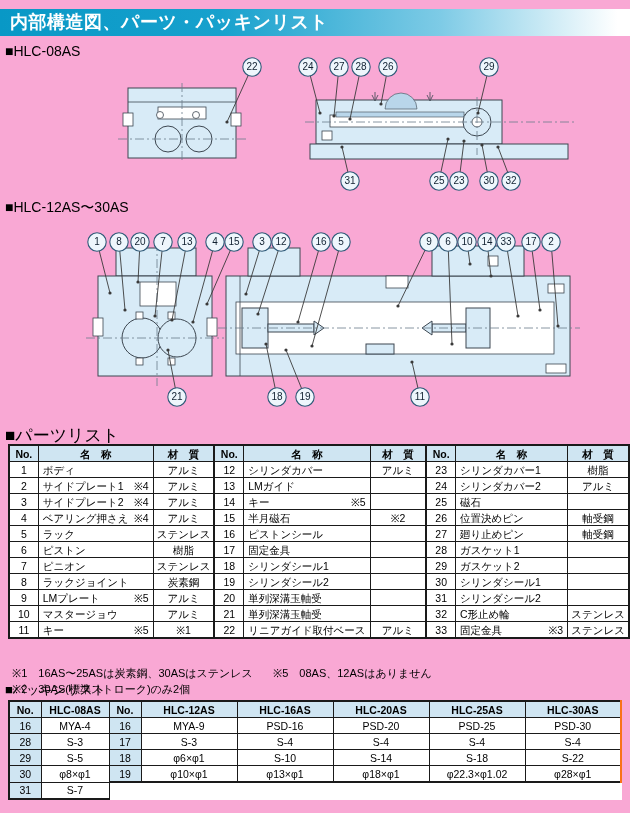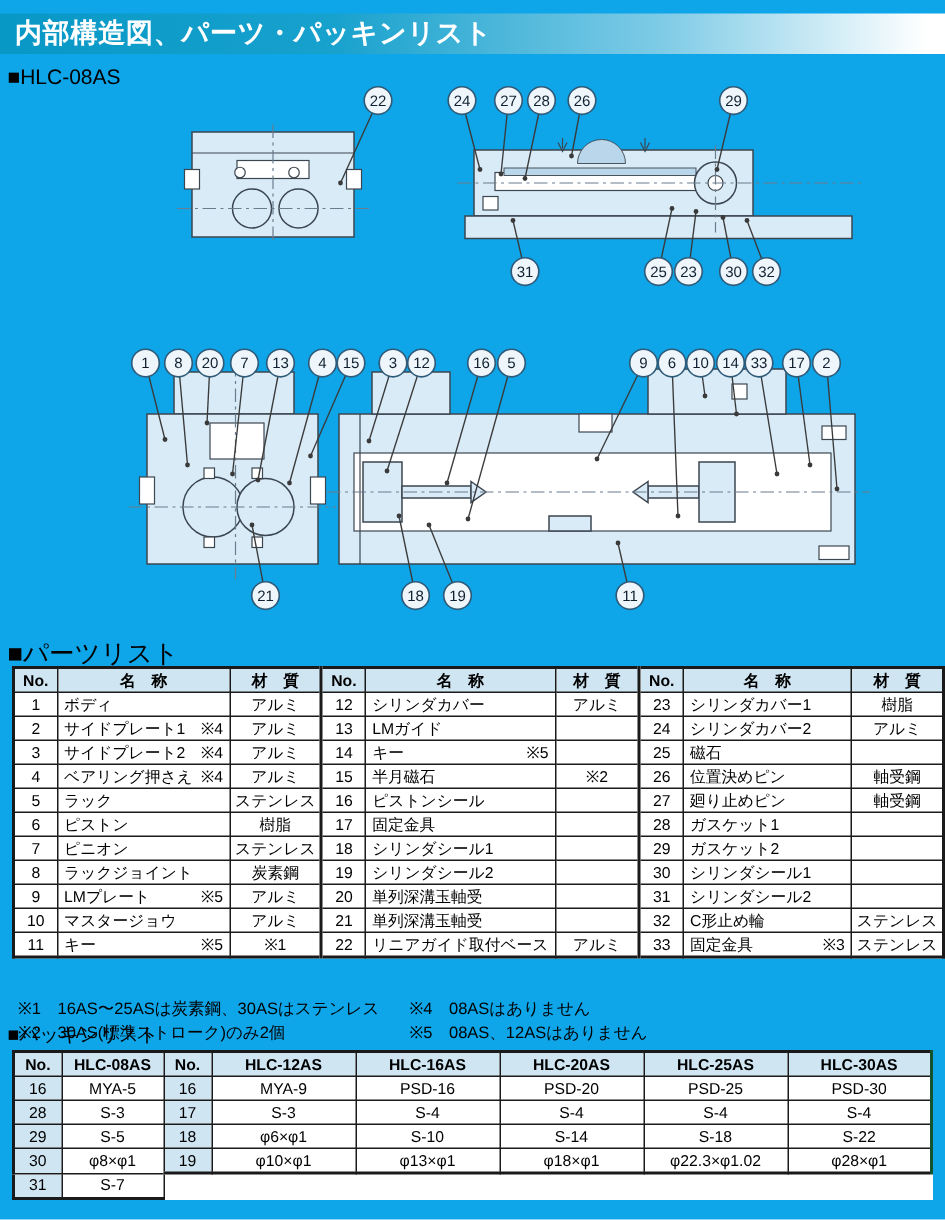--- a/index.html
+++ b/index.html
@@ -1,16 +1,16 @@
 <!DOCTYPE html>
 <html><head>
 <meta charset="utf-8">
 <style>
   html,body{margin:0;padding:0;background:#fff;font-family:"Liberation Sans",sans-serif;}
-  .page{position:relative;width:630px;height:813px;background:#0ea5e9;overflow:hidden;color:#000;}
+  .page{position:relative;width:630px;height:813px;background:#f9a8d4;overflow:hidden;color:#000;}
   .titlebar{position:absolute;left:0;top:9px;width:630px;height:27px;box-sizing:border-box;
     background:linear-gradient(90deg,#0898c6 0%,#17a1cd 35%,#7ecbe6 70%,#ffffff 98%);
     color:#fff;font-weight:bold;font-size:18px;line-height:27px;padding-left:10px;letter-spacing:.5px;}
   .slabel{position:absolute;font-weight:normal;color:#000;white-space:nowrap;}
   #lbl08{left:5px;top:43px;font-size:14px;}
   #lbl12{left:5px;top:199px;font-size:14px;}
   #lblParts{left:5px;top:424px;font-size:17px;}
   #lblPack{left:5px;top:681px;font-size:13px;}
   svg.diagram{position:absolute;left:0;}
   #svg08{top:55px;}
@@ -35,21 +35,21 @@
   #parts-table td.mt{text-align:center;}
   #parts-table td.nmc{padding:0 4px;margin-left:40px;}
   .nmflex{display:flex;justify-content:space-between;}
   .grp{border-left:2px solid #1a1a1a !important;}
   #packing-table{left:8px;top:700px;font-size:10.5px;}
   #packing-table th,#packing-table td{border:1px solid #1a1a1a;height:15px;line-height:14px;
     padding:0 2px;text-align:center;overflow:hidden;white-space:nowrap;}
   #packing-table th{background:#cfe5f2;font-weight:bold;border-top:2px solid #1a1a1a;}
   #packing-table .blue{background:#cfe5f2;}
   #packing-table .bl{border-left:2px solid #1a1a1a;}
-  #packing-table .br{border-right:2px solid #14532d;}
+  #packing-table .br{border-right:2px solid #f97316;}
   #packing-table .bb{border-bottom:2px solid #1a1a1a;}
   #packing-table td.ph{border:none;border-top:2px solid #1a1a1a;background:#fff;}
   .notes{position:absolute;top:666px;font-size:11px;line-height:15.5px;color:#000;white-space:nowrap;}
   #notesL{left:12px;}
   #notesR{left:273px;}
 </style>
 </head>
 <body>
 
 <div class="page">
@@ -151,20 +151,21 @@
         </g>
         <g>
           <line x1="511" y1="126" x2="498" y2="92" class="leader"></line>
           <circle cx="498" cy="92" r="1.6" class="ldot"></circle>
           <circle cx="511" cy="126" r="9.2" class="cbubble"></circle>
           <text x="511" y="129.4" class="cnum">32</text>
         </g>
       </g>
   </svg>
 
+  <div class="slabel" id="lbl12">■HLC-12AS〜30AS</div>
 
   <svg class="diagram" id="svg12" width="630" height="200" viewBox="0 0 630 200">
     <g>
       <rect class="lb" x="116" y="30" width="80" height="28"></rect>
       <rect class="lb" x="98" y="58" width="114" height="100"></rect>
       <rect class="wh" x="93" y="100" width="10" height="18"></rect>
       <rect class="wh" x="207" y="100" width="10" height="18"></rect>
       <rect class="wh" x="140" y="64" width="36" height="24"></rect>
       <circle class="lb" cx="142" cy="120" r="20"></circle>
       <circle class="lb" cx="177" cy="120" r="19"></circle>
@@ -617,21 +618,20 @@
           <td class="mt">ステンレス</td>
         </tr>
       </tbody>
   </table>
 
   <div class="notes" id="notesL">
     <div>※1　16AS〜25ASは炭素鋼、30ASはステンレス</div>
     <div>※2　30AS(標準ストローク)のみ2個</div>
   </div>
   <div class="notes" id="notesR">
-    <div>※4　08ASはありません</div>
     <div>※5　08AS、12ASはありません</div>
   </div>
 
   <div class="slabel" id="lblPack">■パッキンリスト</div>
 
   <table id="packing-table">
     <colgroup>
       <col style="width:32px">
         <col style="width:68px">
         <col style="width:32px">
@@ -647,21 +647,21 @@
           <th>HLC-08AS</th>
           <th>No.</th>
           <th>HLC-12AS</th>
           <th>HLC-16AS</th>
           <th>HLC-20AS</th>
           <th>HLC-25AS</th>
           <th class="br">HLC-30AS</th>
         </tr>
         <tr>
           <td class="blue bl">16</td>
-          <td>MYA-5</td>
+          <td>MYA-4</td>
           <td class="blue">16</td>
           <td>MYA-9</td>
           <td>PSD-16</td>
           <td>PSD-20</td>
           <td>PSD-25</td>
           <td class="br">PSD-30</td>
         </tr>
         <tr>
           <td class="blue bl">28</td>
           <td>S-3</td>

